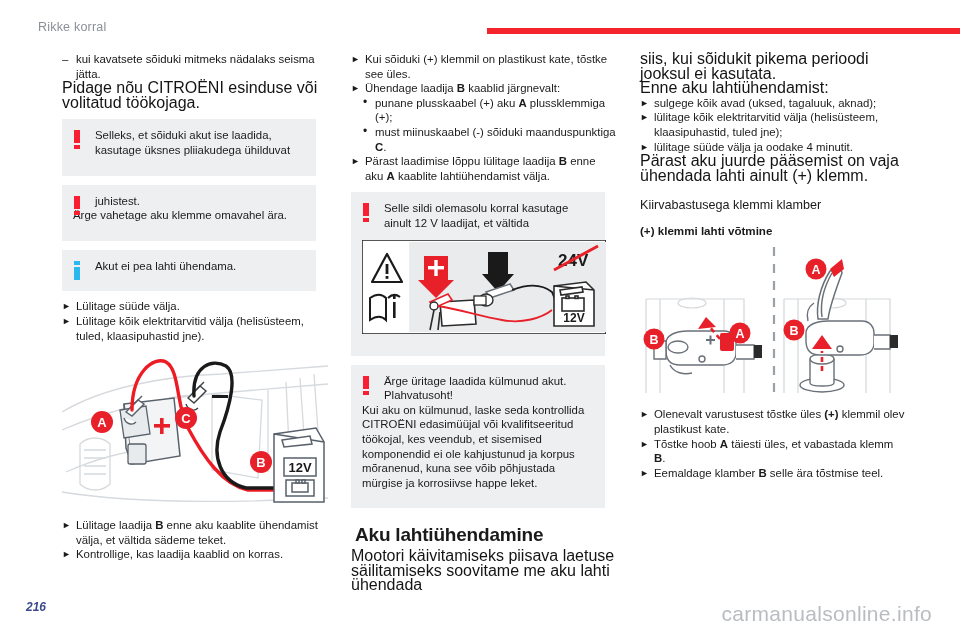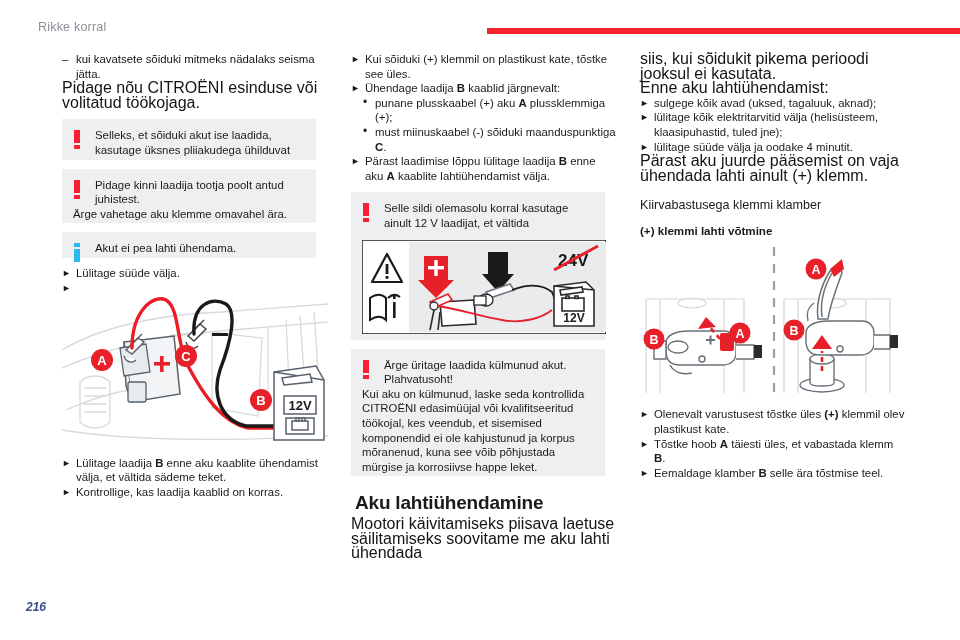--- a/index.html
+++ b/index.html
@@ -42,21 +42,21 @@
   .arrow-line .arw { position:absolute; left:0; top:0; font-size:9px; line-height:15px; }
   .dash-line { font-size:11.4px; line-height:14.6px; position:relative; padding-left:14px; }
   .dash-line .dsh { position:absolute; left:0; top:0; }
 
   .sub-bullet { font-size:11.4px; line-height:14.6px; position:relative; padding-left:24px; }
   .sub-bullet .dot { position:absolute; left:12px; top:-1px; font-size:12px; }
 
   
   .notice {
     background:#eeeff1;
-    padding:9px 11px 2px 11px;
+    padding:9px 11px 18px 11px;
     margin:9px 12px 8px 0;
     position:relative;
   }
   .notice .icon-ex {
     position:absolute; left:12px; top:11px;
     width:6px;
   }
   .notice .icon-ex .bar { width:6px; height:13px; background:#fa1e32; }
   .notice .icon-ex .dot { width:6px; height:4px; background:#fa1e32; margin-top:2px; }
   .notice .icon-i {
@@ -124,21 +124,20 @@
           <div class="indent">kasutage üksnes pliiakudega ühilduvat</div>
         </div>
       </div>
 
       <div class="notice">
         <div class="icon-ex">
           <div class="bar"></div>
             <div class="dot"></div>
         </div>
         <div class="ntext">
-          <div class="indent">Pidage kinni laadija tootja poolt antud</div>
           <div class="indent">juhistest.</div>
           <div>Ärge vahetage aku klemme omavahel ära.</div>
         </div>
       </div>
 
       <div class="notice">
         <div class="icon-i">
           <div class="dot"></div>
             <div class="bar"></div>
         </div>
@@ -146,20 +145,21 @@
           <div class="indent">Akut ei pea lahti ühendama.</div>
         </div>
       </div>
 
       <div class="arrow-line">
         <span class="arw">►</span>
         <span>Lülitage süüde välja.</span>
       </div>
       <div class="arrow-line">
         <span class="arw">►</span>
+        <span>Lülitage kõik elektritarvitid välja (helisüsteem, tuled, klaasipuhastid jne).</span>
       </div>
 
       <div class="figure">
         <svg width="266" height="158" viewBox="0 0 266 158">
           <rect x="0" y="0" width="266" height="158" fill="#ffffff"></rect>
 
           <g stroke="#d6dade" stroke-width="1.3" fill="none">
             <path d="M0 60 C 40 36, 100 24, 160 22 L 266 14"></path>
             <path d="M0 78 C 50 56, 110 44, 170 40 L 266 32"></path>
             <path d="M4 120 C 40 104, 70 98, 96 96"></path>
@@ -481,13 +481,14 @@
         <span>Tõstke hoob <b>A</b> täiesti üles, et vabastada klemm <b>B</b>.</span>
       </div>
       <div class="arrow-line">
         <span class="arw">►</span>
         <span>Eemaldage klamber <b>B</b> selle ära tõstmise teel.</span>
       </div>
     </div>
   </div>
 
   <div class="page-number">216</div>
+  <div class="watermark">carmanualsonline.info</div>
 </div>
 
 </body></html>

